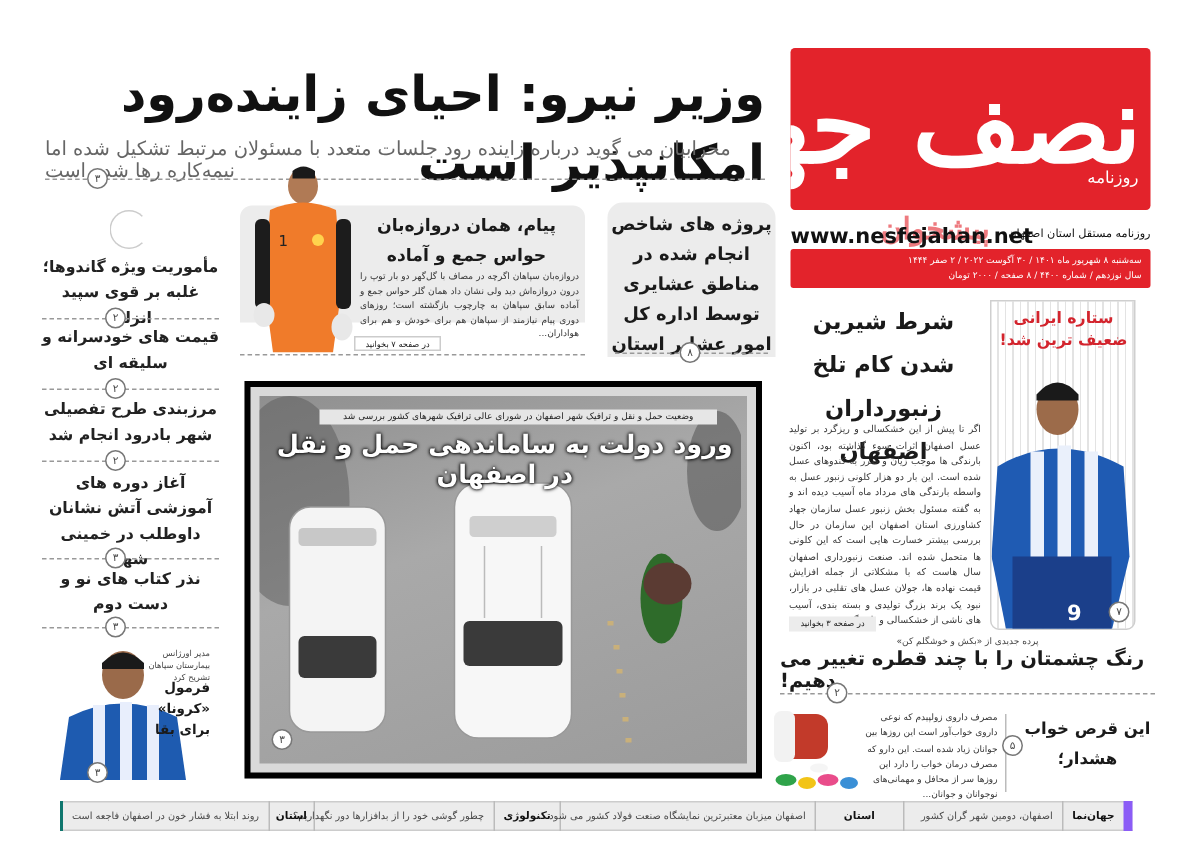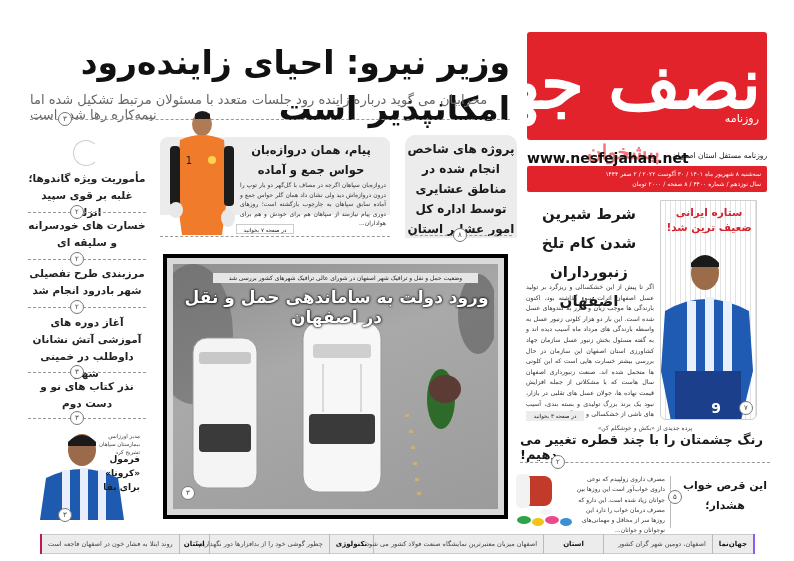--- a/index.html
+++ b/index.html
@@ -112,21 +112,21 @@
 
 <div class="abs proj-box"></div>
 <div class="abs proj-title">پروژه های شاخص انجام شده در مناطق عشایری توسط اداره کل امور عشایر استان</div>
 <div class="abs rule" style="left:410px; top:235px; width:102px;"></div>
 <div class="abs pageno" style="left:453px; top:228px;">۸</div>
 
 <div class="abs" style="left:73px; top:140px; width:26px; height:26px; border:1px solid #ccc; border-radius:50%; border-right-color:transparent;"></div>
 <div class="abs lcol-item" style="top:170px;">مأموریت ویژه گاندوها؛ غلبه بر قوی سپید انزلی</div>
 <div class="abs rule lcol-rule" style="top:212px;"></div>
 <div class="abs pageno" style="left:70px; top:205px;">۲</div>
-<div class="abs lcol-item" style="top:217px;">خسارت های خودسرانه و سلیقه ای</div>
+<div class="abs lcol-item" style="top:217px;">قیمت های خودسرانه و سلیقه ای</div>
 <div class="abs rule lcol-rule" style="top:259px;"></div>
 <div class="abs pageno" style="left:70px; top:252px;">۲</div>
 <div class="abs lcol-item" style="top:265px;">مرزبندی طرح تفصیلی شهر بادرود انجام شد</div>
 <div class="abs rule lcol-rule" style="top:307px;"></div>
 <div class="abs pageno" style="left:70px; top:300px;">۲</div>
 <div class="abs lcol-item" style="top:314px;">آغاز دوره های آموزشی آتش نشانان داوطلب در خمینی شهر</div>
 <div class="abs rule lcol-rule" style="top:372px;"></div>
 <div class="abs pageno" style="left:70px; top:365px;">۳</div>
 <div class="abs lcol-item" style="top:378px;">نذر کتاب های نو و دست دوم</div>
 <div class="abs rule lcol-rule" style="top:418px;"></div>
@@ -213,37 +213,37 @@
 </div>
 <div class="abs warn-body">مصرف داروی زولپیدم که نوعی داروی خواب‌آور است این روزها بین جوانان زیاد شده است. این دارو که مصرف درمان خواب را دارد این روزها سر از محافل و مهمانی‌های نوجوانان و جوانان...</div>
 <div class="abs" style="left:670px; top:476px; width:1px; height:52px; background:#bbb;"></div>
 <div class="abs pageno" style="left:668px; top:490px;">۵</div>
 <div class="abs warn-title">
   <div>این قرص خواب</div>
   <div>هشدار؛</div>
 </div>
 
 <div class="abs ticker">
-  <div class="tk-cell" style="border-right:2px solid #8b5cf6;">
+  <div class="tk-cell" style="border-right:6px solid #8b5cf6;">
     <span class="tk-label">جهان‌نما</span>
   </div>
   <div class="tk-cell" style="width:130px;">
     <span>اصفهان، دومین شهر گران کشور</span>
   </div>
   <div class="tk-cell" style="width:70px; justify-content:center;">
     <span class="tk-label">استان</span>
   </div>
   <div class="tk-cell" style="width:170px;">
     <span>اصفهان میزبان معتبرترین نمایشگاه صنعت فولاد کشور می شود</span>
   </div>
   <div class="tk-cell" style="width:45px; justify-content:center;">
     <span class="tk-label">تکنولوژی</span>
   </div>
   <div class="tk-cell" style="width:120px;">
     <span>چطور گوشی خود را از بدافزارها دور نگهداریم؟</span>
   </div>
   <div class="tk-cell" style="width:30px; justify-content:center;">
     <span class="tk-label">استان</span>
   </div>
-  <div class="tk-cell" style="flex:1; border-left:2px solid #be185d;">
+  <div class="tk-cell" style="flex:1; border-left:2px solid #0f766e;">
     <span>روند ابتلا به فشار خون در اصفهان فاجعه است</span>
   </div>
 </div>
 
 </body></html>

